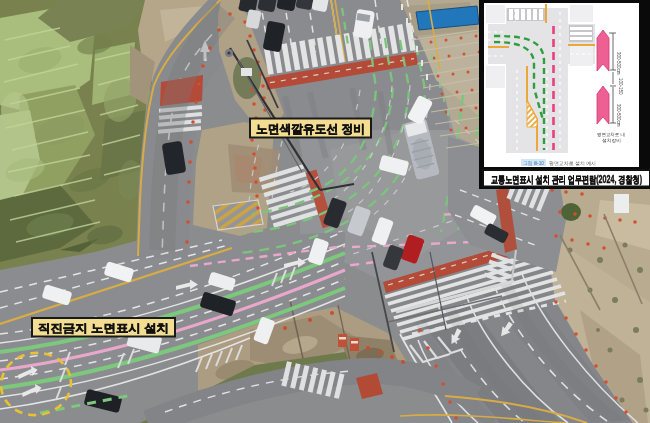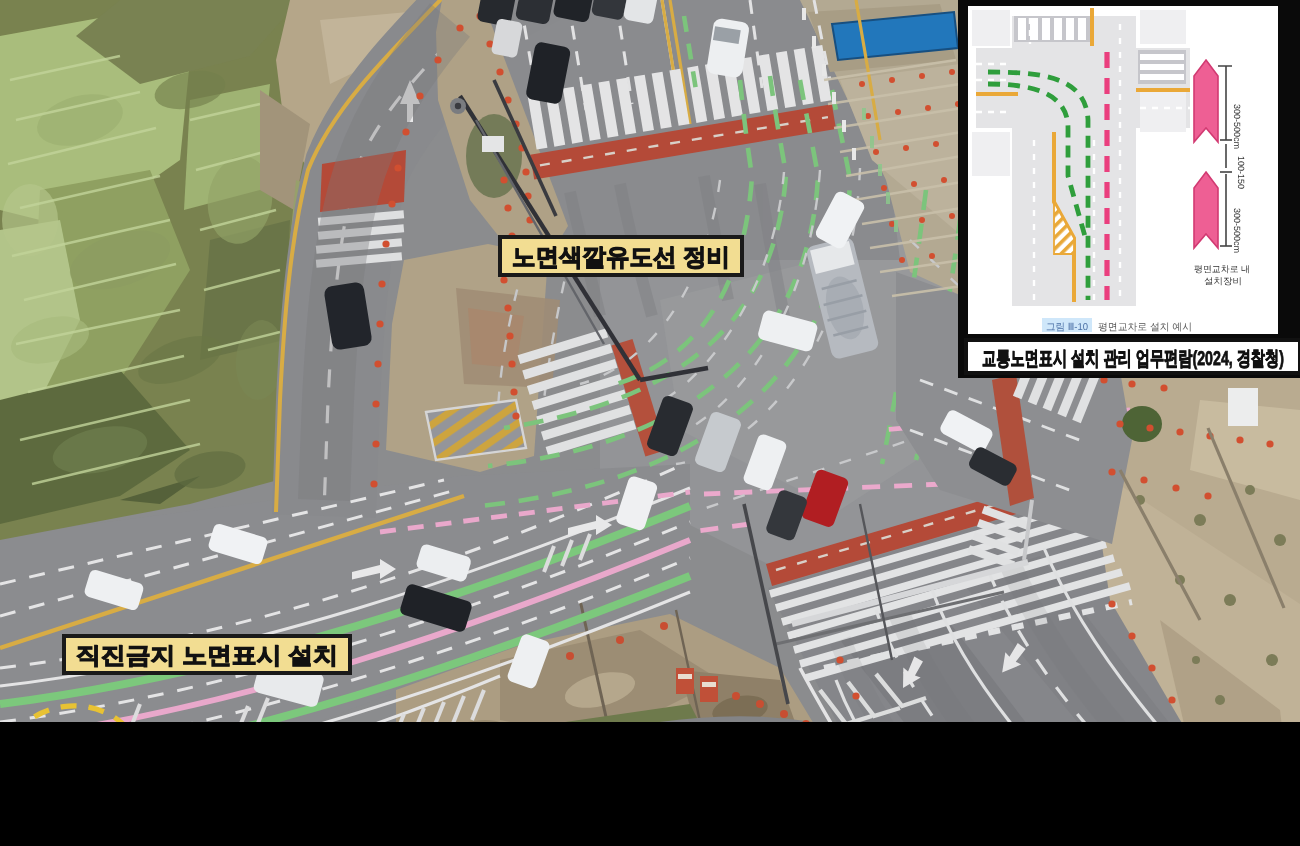--- a/index.html
+++ b/index.html
@@ -1,15 +1,15 @@
 <!DOCTYPE html>
 <html><head><meta charset="utf-8">
 <style>
 html,body{margin:0;padding:0;background:#000;}
-#stage{position:relative;width:650px;height:361px;overflow:hidden;font-family:"Liberation Sans",sans-serif;}
+#stage{position:relative;width:650px;height:423px;overflow:hidden;font-family:"Liberation Sans",sans-serif;}
 </style></head>
 <body>
 <div id="stage">
 <svg width="650" height="423" viewBox="0 0 650 423">
 <defs>
 <pattern id="yhatch" width="8" height="8" patternUnits="userSpaceOnUse" patternTransform="rotate(55)">
 <rect width="8" height="8" fill="#94959a"></rect>
           <rect width="3.6" height="8" fill="#cda43f"></rect>
         </pattern>
 <pattern id="ohatch" width="4" height="4" patternUnits="userSpaceOnUse" patternTransform="rotate(45)">

